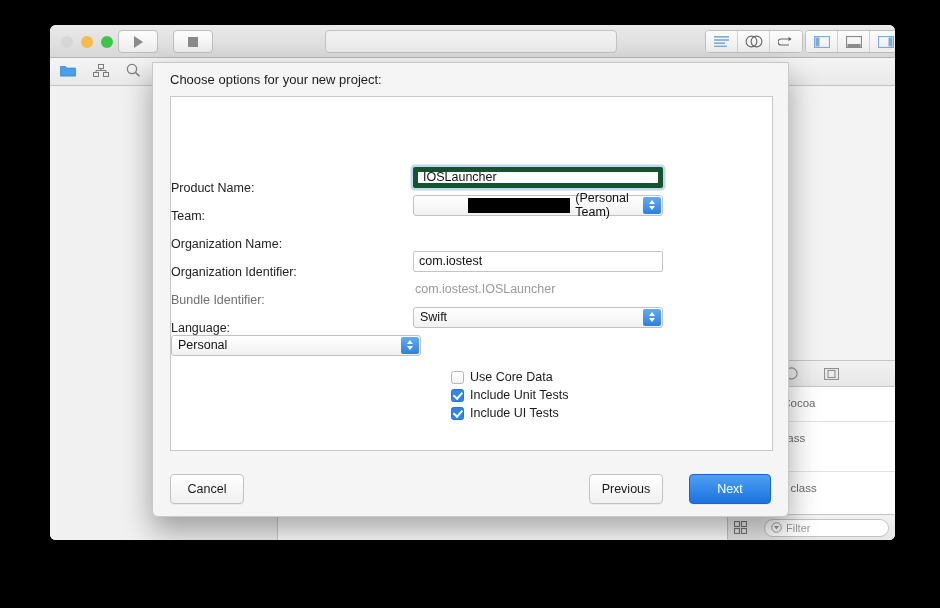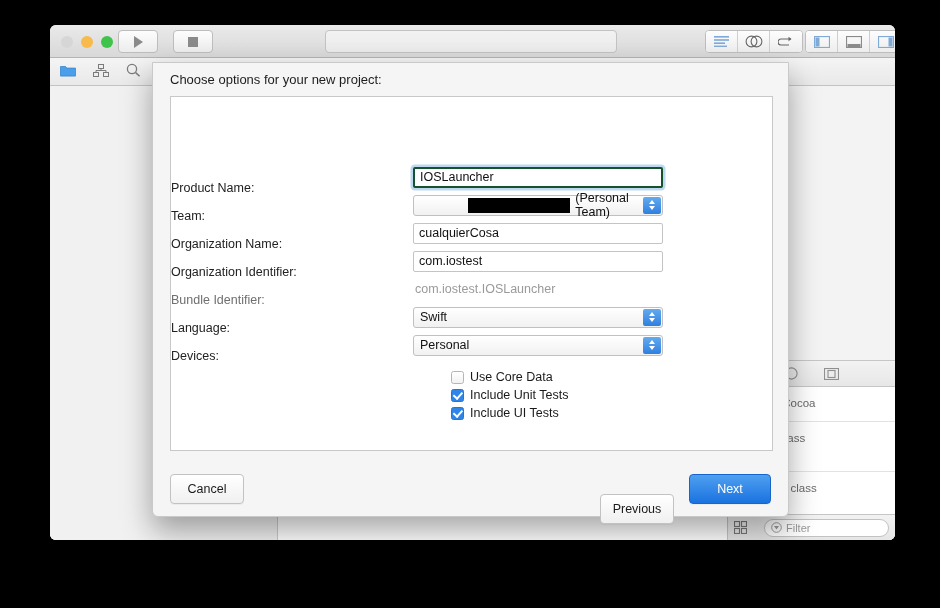--- a/index.html
+++ b/index.html
@@ -134,21 +134,21 @@
   .row .label.dim { color: #6f6f6f; }
   .ctrl { position: relative; }
   .textfield {
     width: 250px; height: 21px;
     border: 1px solid #c4c4c4; background: #fff;
     font-size: 12.5px; color: #111; padding: 0 5px;
     display: flex; align-items: center;
     border-radius: 2px;
   }
   .textfield.focused {
-    border: 2px solid #14532d;
+    border: 5px solid #14532d;
     box-shadow: 0 0 0 2.5px rgba(110,168,224,.45);
   }
   .readonly { font-size: 12.5px; color: #9a9a9a; padding-left: 2px; }
 
   .popup {
     width: 250px; height: 21px; border: 1px solid #c0c0c0;
     background: linear-gradient(#ffffff,#f1f1f1);
     border-radius: 3px; display: flex; align-items: center;
     padding: 0 24px 0 6px; font-size: 12.5px; color: #111;
     position: relative;
@@ -187,21 +187,21 @@
   .btnrow { position: absolute; left: 17px; right: 17px; bottom: 18px; height: 24px; }
   .btn {
     position: absolute; height: 30px; min-width: 74px;
     border: 1px solid #c2c2c2; border-radius: 4px;
     background: linear-gradient(#ffffff,#f0f0f0);
     font-size: 12.5px; color: #1a1a1a;
     display: flex; align-items: center; justify-content: center;
     box-shadow: 0 1px 0 rgba(0,0,0,.04);
   }
   .btn.cancel { left: 0; }
-  .btn.prev { right: 97px; margin-top: 20px; }
+  .btn.prev { right: 108px; }
   .btn.next {
     right: 0; width: 82px;
     background: linear-gradient(#4fa0f0,#1a72e0);
     border-color: #1765c9; color: #fff;
   }
 </style>
 </head>
 <body>
 
 <div class="stage">
@@ -372,23 +372,20 @@
               <span class="arrows">
                 <i class="up"></i>
                   <i class="down"></i>
               </span>
             </div>
           </div>
         </div>
 
         <div class="row">
           <div class="label">Organization Name:</div>
-          <div class="ctrl">
-            <div class="textfield">cualquierCosa</div>
-          </div>
         </div>
 
         <div class="row">
           <div class="label">Organization Identifier:</div>
           <div class="ctrl">
             <div class="textfield">com.iostest</div>
           </div>
         </div>
 
         <div class="row">
@@ -405,21 +402,20 @@
               <span>Swift</span>
               <span class="arrows">
                 <i class="up"></i>
                   <i class="down"></i>
               </span>
             </div>
           </div>
         </div>
 
         <div class="row">
-          <div class="label">Devices:</div>
           <div class="ctrl">
             <div class="popup">
               <span>Personal</span>
               <span class="arrows">
                 <i class="up"></i>
                   <i class="down"></i>
               </span>
             </div>
           </div>
         </div>

